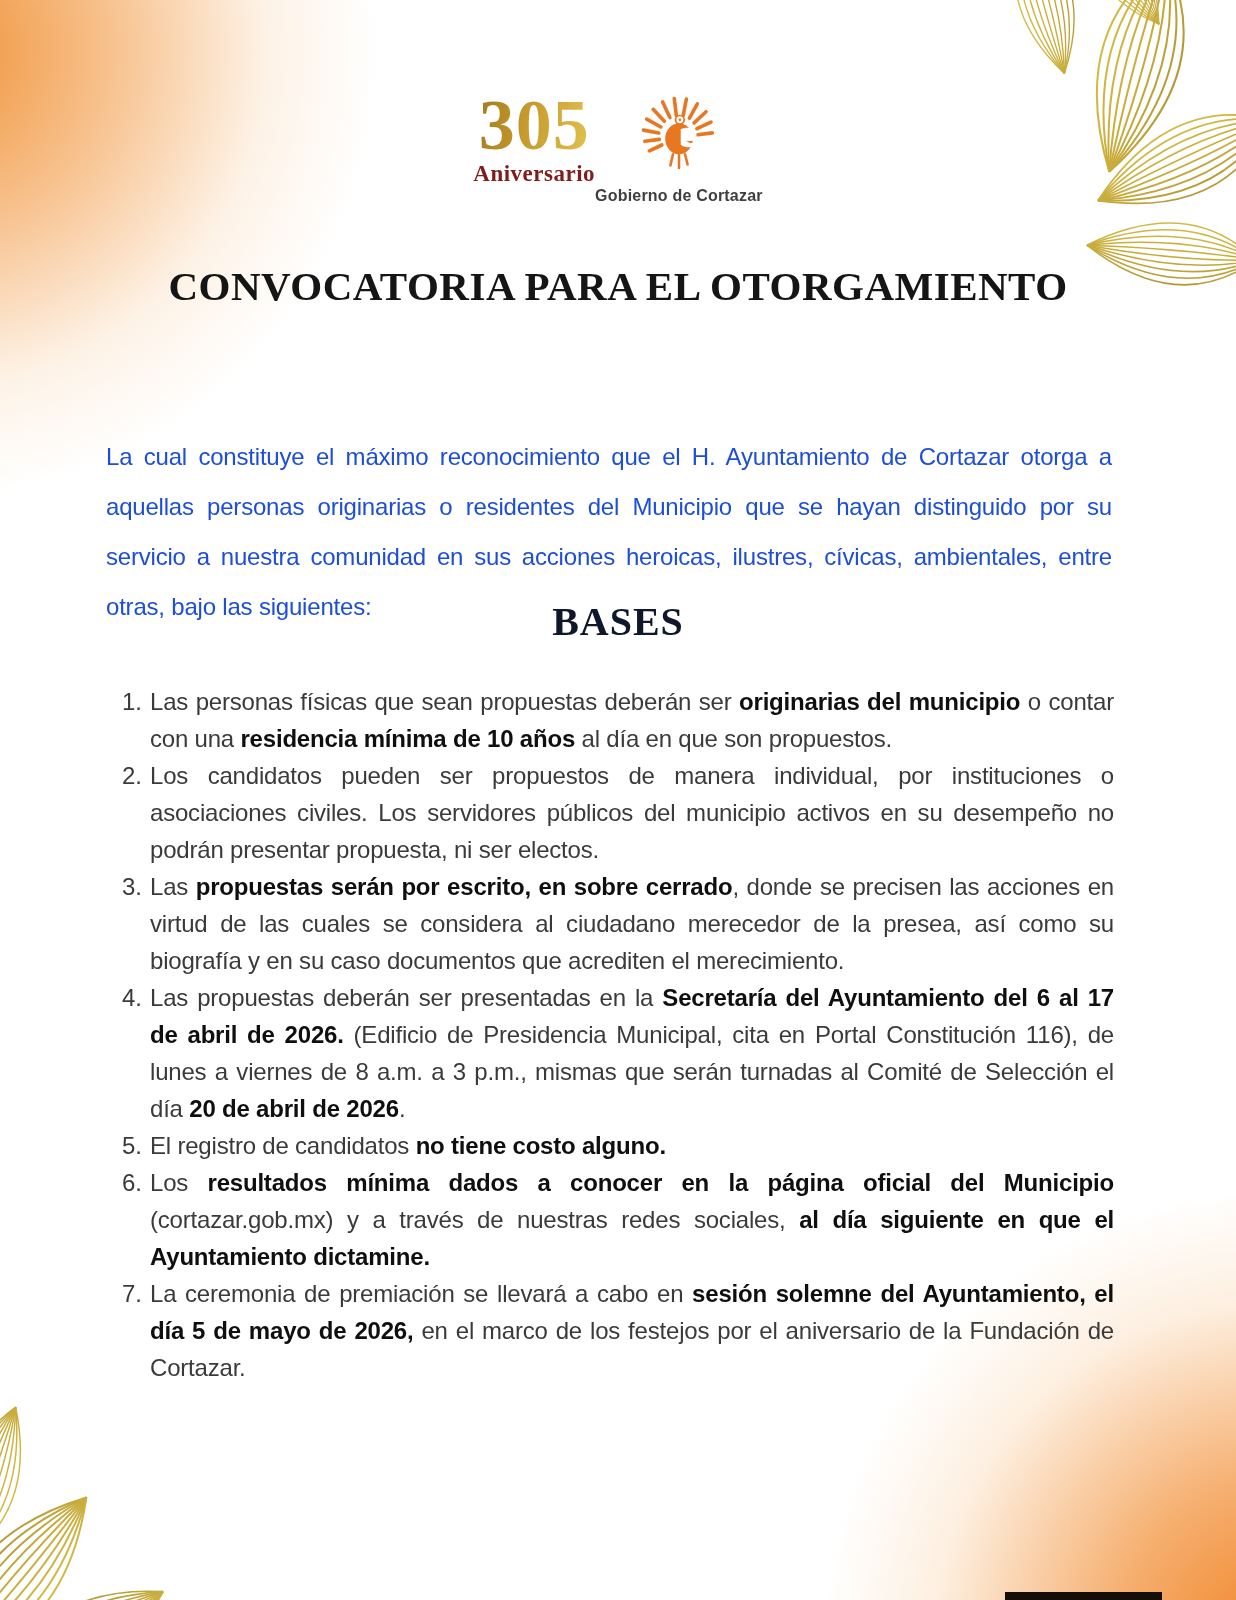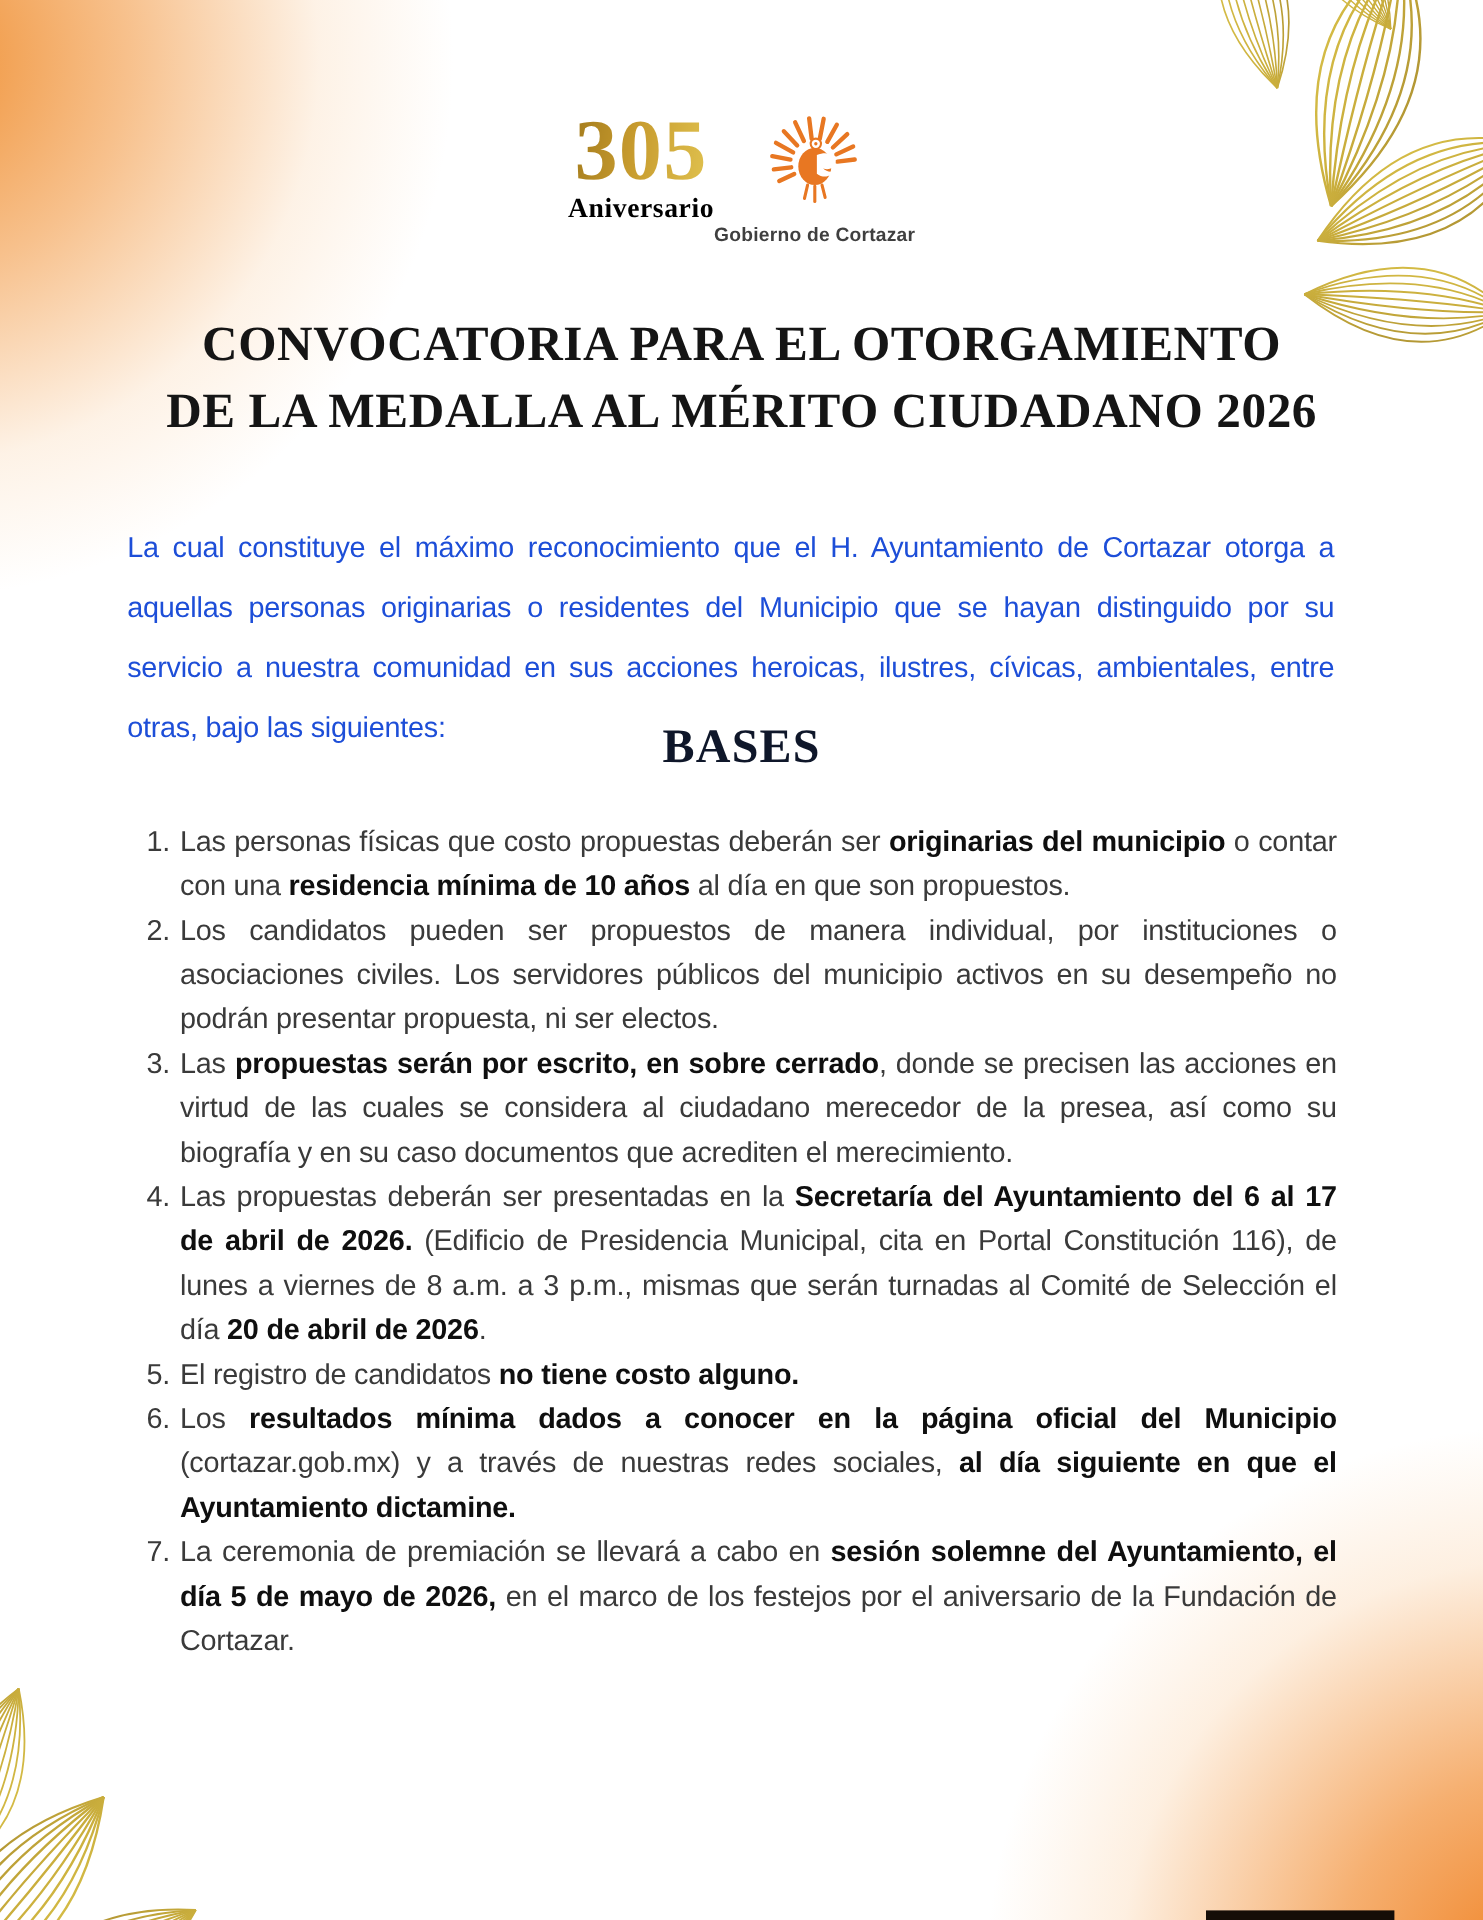--- a/index.html
+++ b/index.html
@@ -30,21 +30,21 @@
     display:flex;justify-content:center;align-items:flex-start;
   }
   .anniv{text-align:center;}
   .anniv-num{
     font-family:"Liberation Serif", serif;font-weight:700;font-size:72px;line-height:0.92;
     background:linear-gradient(100deg,#a9801f 10%,#c79b2e 45%,#ddbd4b 90%);
     -webkit-background-clip:text;background-clip:text;color:transparent;
     letter-spacing:1px;
   }
   .anniv-label{
-    font-family:"Liberation Serif", serif;font-weight:700;font-size:23px;color:#000000;
+    font-family:"Liberation Serif", serif;font-weight:700;font-size:23px;color:#7f1d1d;
     margin-top:3px;letter-spacing:0.5px;
   }
   .gov{text-align:center;padding-top:2px;}
   .gov-label{font-size:16px;font-weight:700;color:#3f3f3f;margin-top:3px;letter-spacing:0.2px;}
   
   .title{
     position:absolute;top:258px;left:0;width:100%;text-align:center;
     font-family:"Liberation Serif", serif;font-weight:700;color:#151515;
     font-size:41px;line-height:56px;letter-spacing:0.5px;
   }
@@ -150,31 +150,30 @@
           <line x1="45" y1="71" x2="45" y2="86"></line>
           <line x1="52" y1="70" x2="55" y2="82"></line>
         </g>
       </svg>
       <div class="gov-label">Gobierno de Cortazar</div>
     </div>
   </div>
 
   <div class="title">
     <div>CONVOCATORIA PARA EL OTORGAMIENTO</div>
-    <div>DE LA MEDALLA AL MÉRITO CIUDADANO 2026</div>
   </div>
 
   <p class="intro">La cual constituye el máximo reconocimiento que el H. Ayuntamiento de Cortazar otorga a aquellas personas originarias o residentes del Municipio que se hayan distinguido por su servicio a nuestra comunidad en sus acciones heroicas, ilustres, cívicas, ambientales, entre otras, bajo las siguientes:</p>
 
   <div class="bases-heading">BASES</div>
 
   <div class="bases-list">
     <div class="base-item">
       <div class="base-number">1.</div>
-      <div class="base-text"><span class="run">Las personas físicas que costo propuestas deberán ser </span><span class="run bold">originarias del municipio</span><span class="run"> o contar con una </span><span class="run bold">residencia mínima de 10 años</span><span class="run"> al día en que son propuestos.</span></div>
+      <div class="base-text"><span class="run">Las personas físicas que sean propuestas deberán ser </span><span class="run bold">originarias del municipio</span><span class="run"> o contar con una </span><span class="run bold">residencia mínima de 10 años</span><span class="run"> al día en que son propuestos.</span></div>
     </div>
 
     <div class="base-item">
       <div class="base-number">2.</div>
       <div class="base-text"><span class="run">Los candidatos pueden ser propuestos de manera individual, por instituciones o asociaciones civiles. Los servidores públicos del municipio activos en su desempeño no podrán presentar propuesta, ni ser electos.</span></div>
     </div>
 
     <div class="base-item">
       <div class="base-number">3.</div>
       <div class="base-text"><span class="run">Las </span><span class="run bold">propuestas serán por escrito, en sobre cerrado</span><span class="run">, donde se precisen las acciones en virtud de las cuales se considera al ciudadano merecedor de la presea, así como su biografía y en su caso documentos que acrediten el merecimiento.</span></div>

